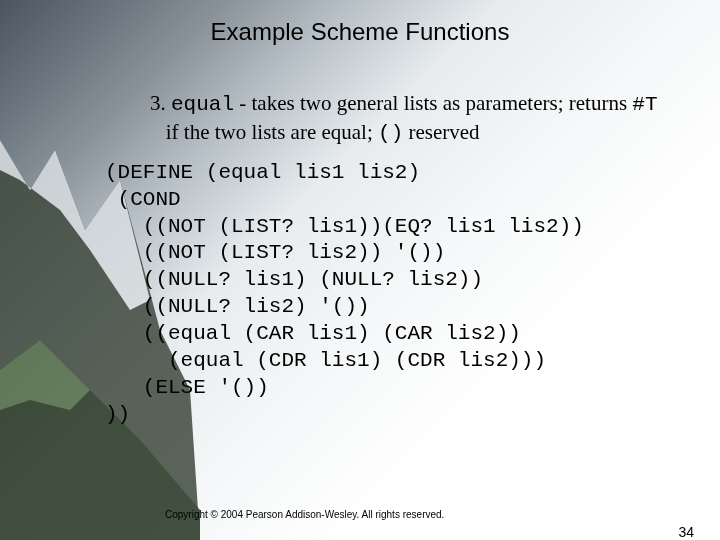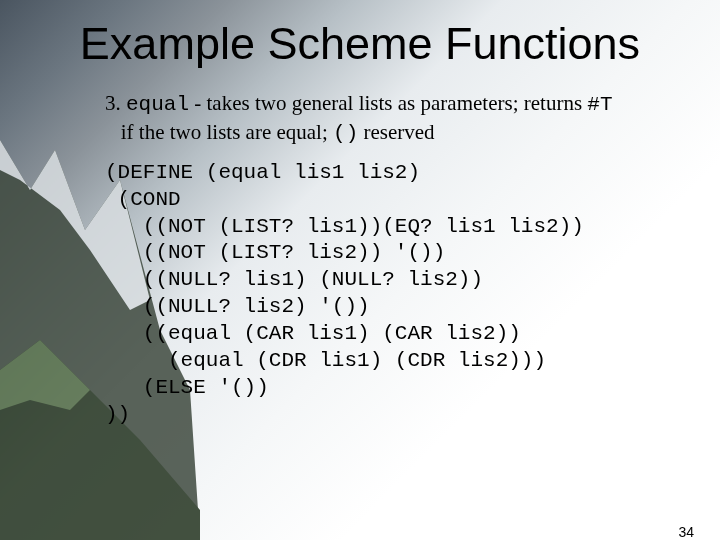--- a/index.html
+++ b/index.html
@@ -34,36 +34,36 @@
     z-index: 0;
     opacity: 0.85;
   }
   .mountain svg { display: block; }
   .title {
     position: absolute;
     top: 18px;
     left: 0;
     right: 0;
     text-align: center;
-    font-size: 45px;
+    font-size: 24px;
     font-weight: 400;
     color: #000;
     z-index: 2;
   }
   .body {
     position: absolute;
     top: 90px;
     left: 105px;
     right: 0;
     z-index: 2;
     font-size: 21px;
     line-height: 1.28;
     color: #000;
   }
-  .intro { font-family: "Times New Roman", Times, serif; }
+  .intro { font-family: "Times New Roman", Times, serif; margin-left: 45px; }
   .mono { font-family: "Courier New", Courier, monospace; }
   .codeblock {
     font-family: "Courier New", Courier, monospace;
     font-size: 21px;
     white-space: pre;
     margin-top: 12px;
   }
   .footer {
     position: absolute;
     bottom: 20px;
@@ -109,14 +109,15 @@
    ((NOT (LIST? lis1))(EQ? lis1 lis2))
    ((NOT (LIST? lis2)) '())
    ((NULL? lis1) (NULL? lis2))
    ((NULL? lis2) '())
    ((equal (CAR lis1) (CAR lis2))
      (equal (CDR lis1) (CDR lis2)))
    (ELSE '())
 ))</div>
   </div>
 
+  <div class="footer">Copyright © 2004 Pearson Addison-Wesley. All rights reserved.</div>
   <div class="pagenum">34</div>
 </div>
 
 </body></html>

